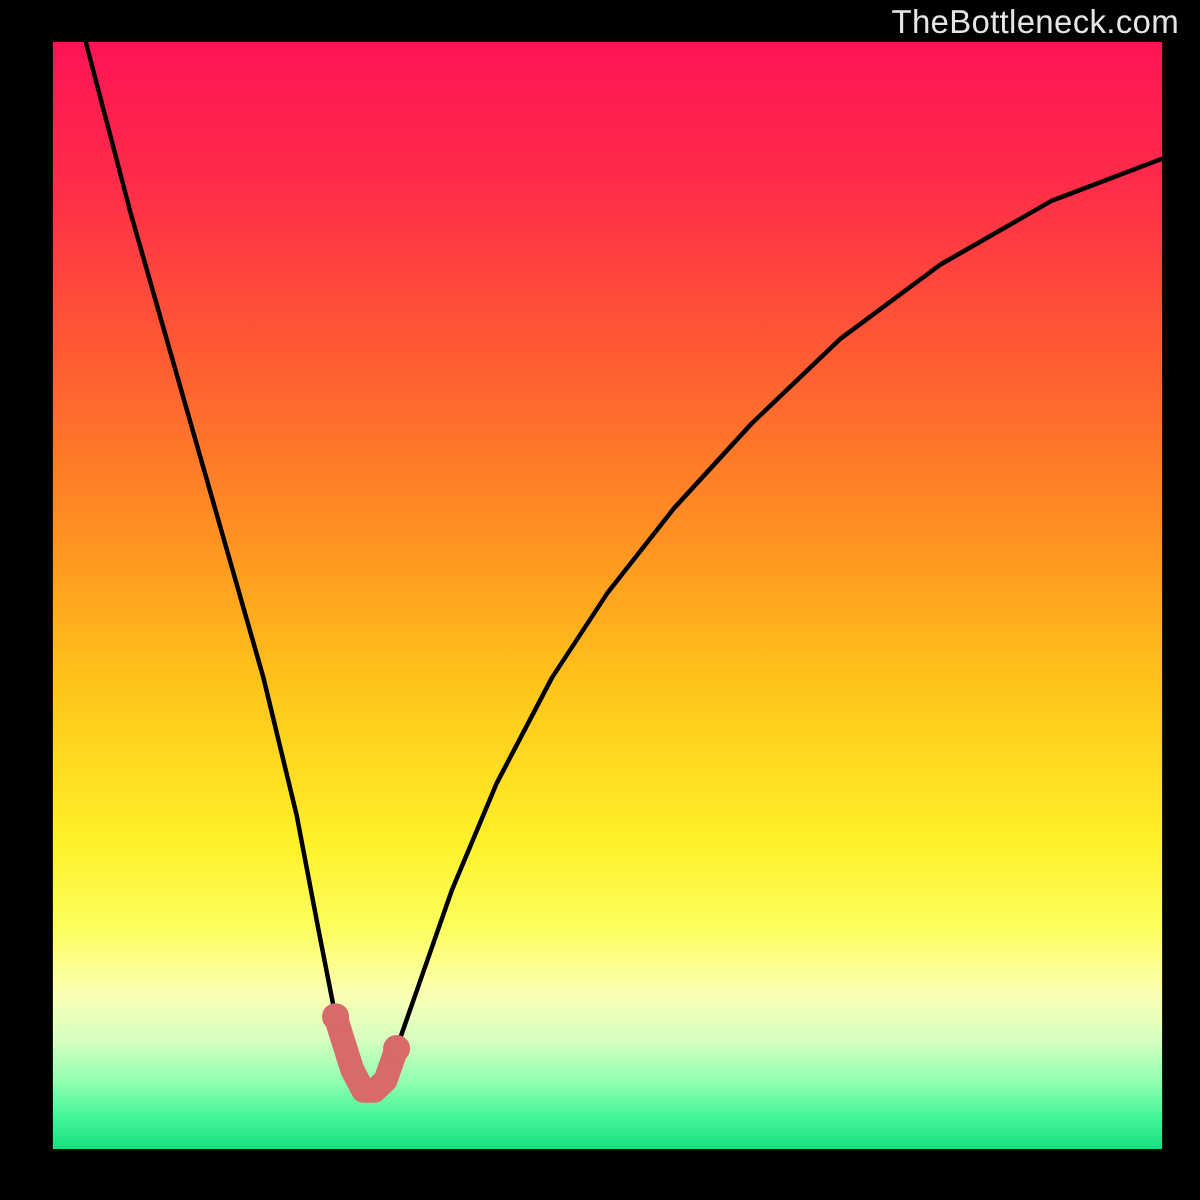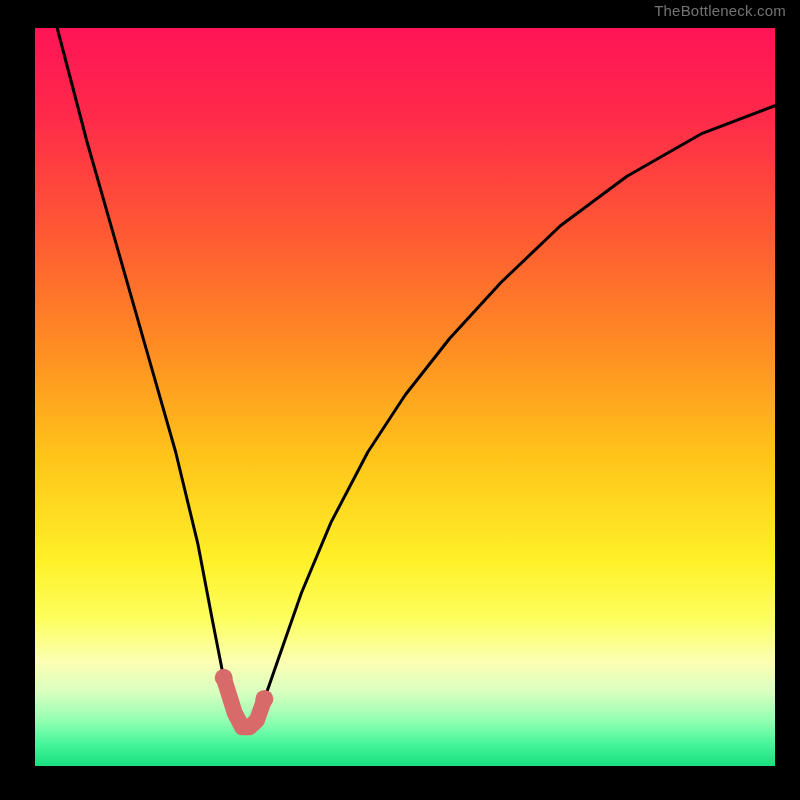--- a/index.html
+++ b/index.html
@@ -21,22 +21,22 @@
   }
   .plot-area {
     position: absolute;
     background: #000;
     overflow: hidden;
   }
   .watermark {
     position: absolute;
     top: 2px;
     right: 14px;
-    color: #737373;
-    font-size: 15px;
+    color: #e5e5e5;
+    font-size: 22px;
     letter-spacing: 0.2px;
     font-weight: 400;
   }
   svg {
     display: block;
   }
 </style>
 </head>
 <body>
 

